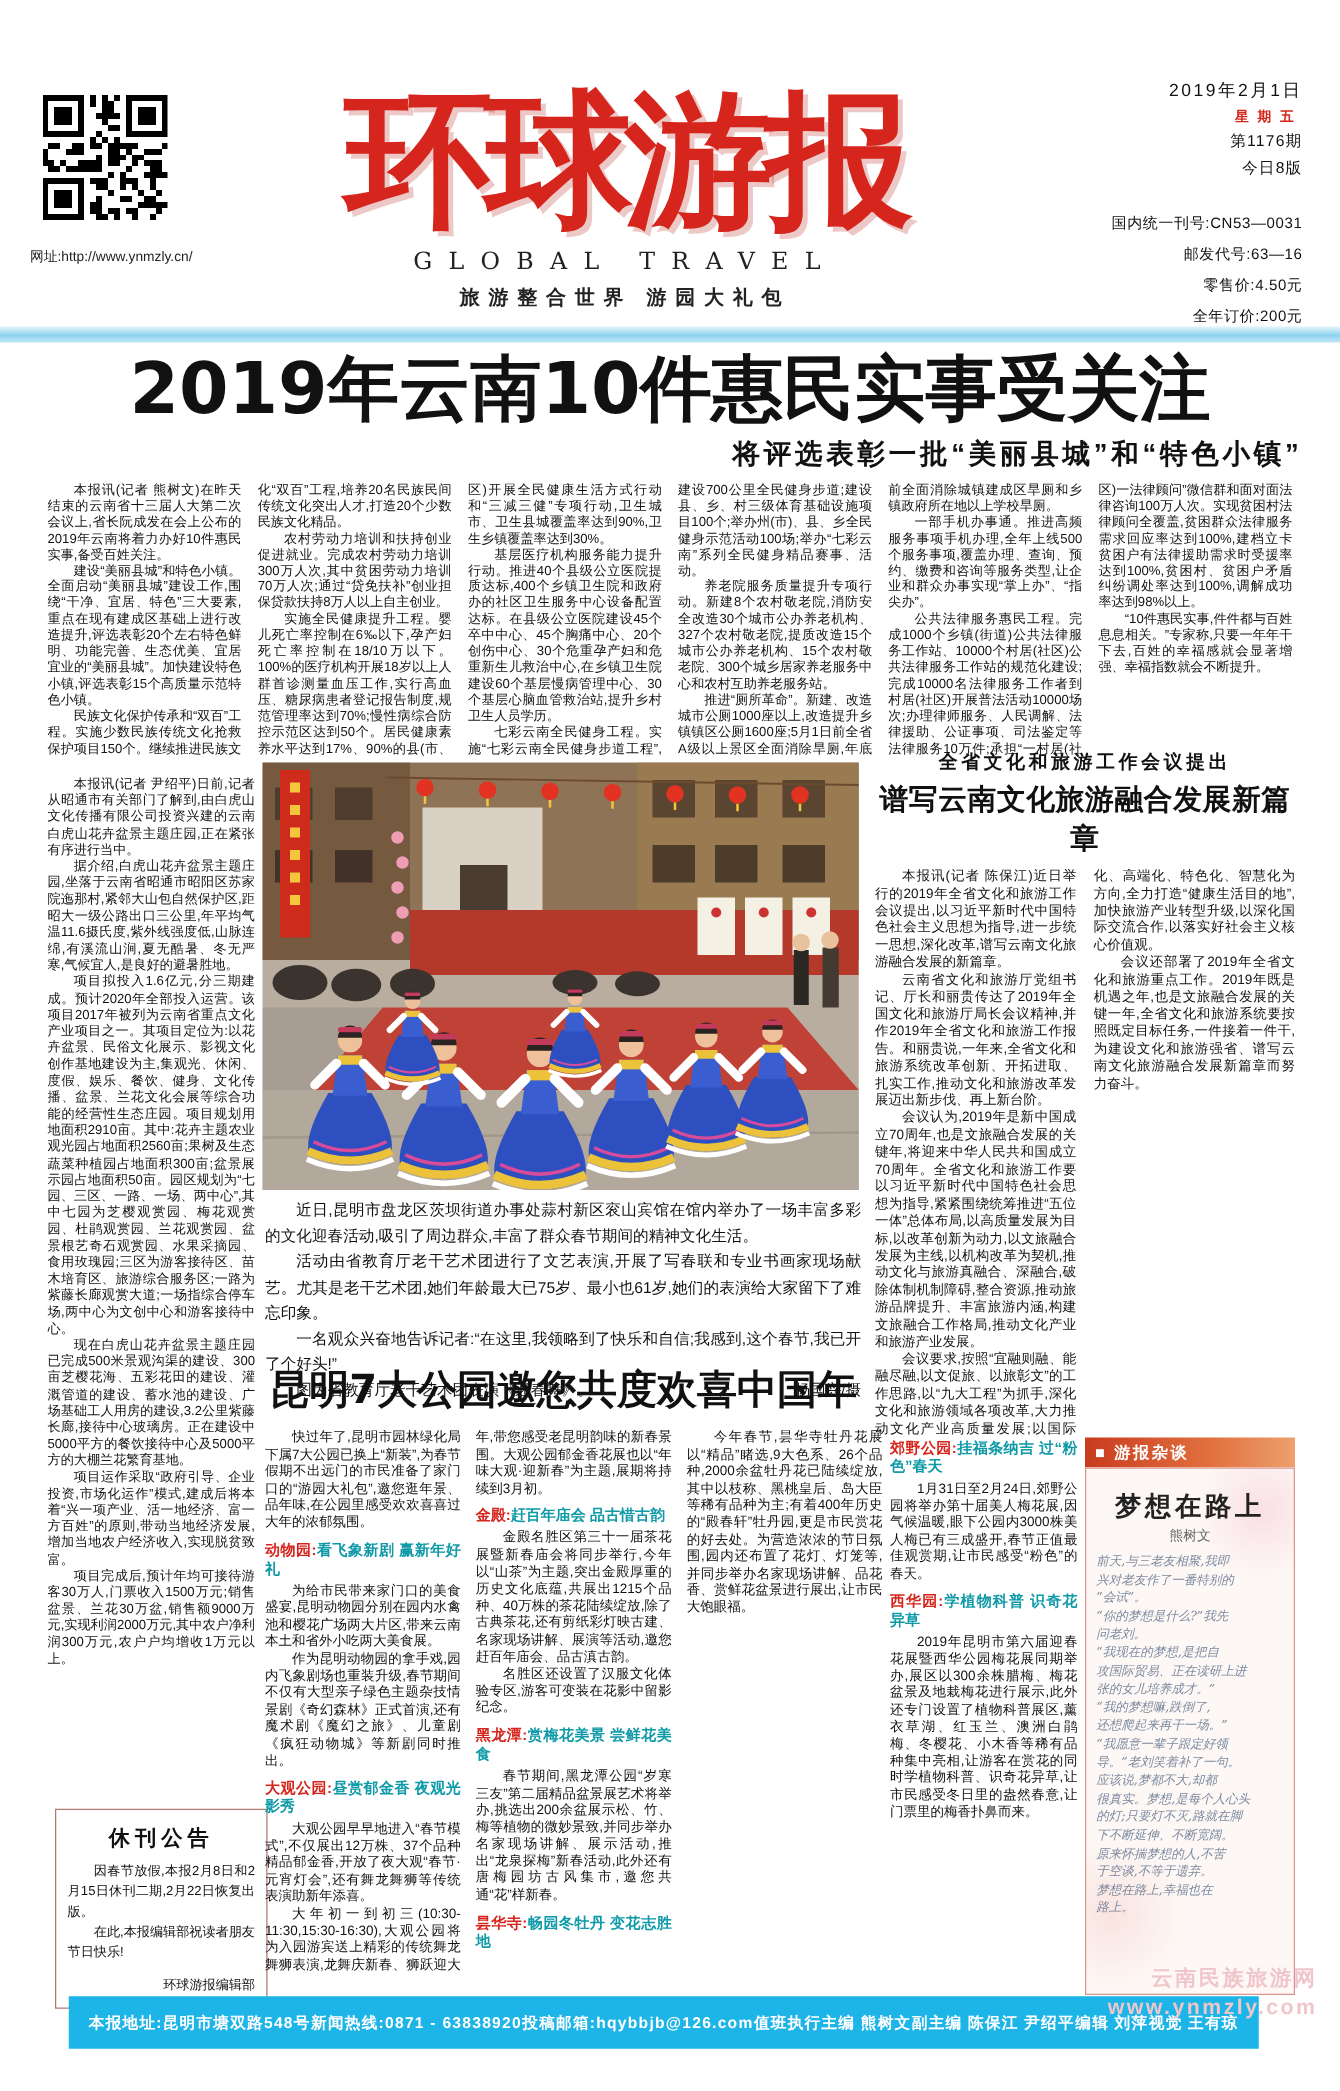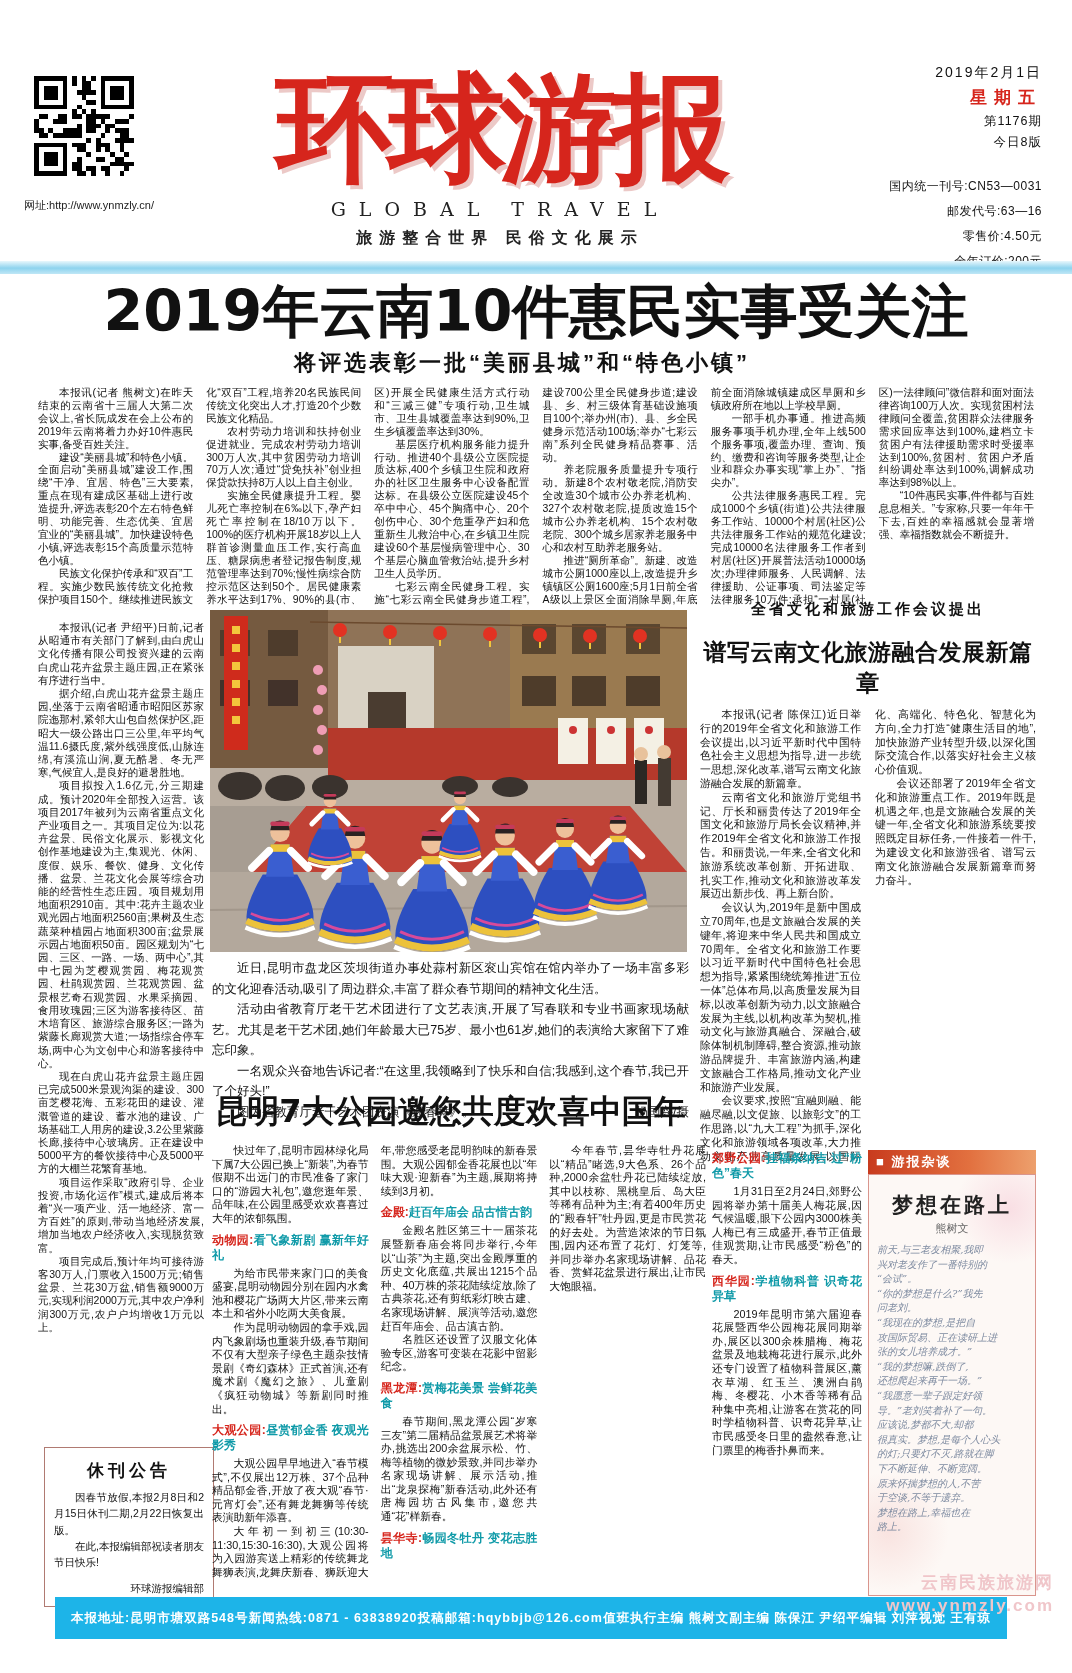--- a/index.html
+++ b/index.html
@@ -11,29 +11,29 @@
   #qr-url{left:14px;top:198px;width:150px;font-size:11px;color:#222;text-align:center;}
   #mast-title{left:235px;top:58px;width:530px;text-align:center;color:#d6251c;
       font-family:"DejaVu Serif",serif;font-weight:bold;font-size:118px;line-height:1.18;
       letter-spacing:-6px;text-shadow:4px 4px 0 rgba(180,40,30,.25);}
   #mast-en{left:235px;top:198px;width:530px;text-align:center;font-family:"DejaVu Serif",serif;
       font-size:19px;letter-spacing:13px;color:#222;}
   #mast-slogan{left:235px;top:228px;width:530px;text-align:center;font-size:16px;font-weight:bold;
       letter-spacing:7px;color:#222;}
   #mast-right{right:30px;top:64px;width:210px;text-align:right;}
   #mast-right .d1{font-size:14px;letter-spacing:2px;}
-  #mast-right .d2{font-size:17px;font-weight:bold;color:#d6251c;letter-spacing:7px;margin:4px 0 2px;}
+  #mast-right .d2{font-size:11px;font-weight:bold;color:#d6251c;letter-spacing:7px;margin:4px 0 2px;}
   #mast-right .d3,#mast-right .d4{font-size:12.5px;line-height:1.7;letter-spacing:1px;}
   #mast-right .grp{margin-top:20px;font-size:12px;line-height:2.1;letter-spacing:.5px;}
   #blue-band{left:0;top:261px;width:1072px;height:13px;
       background:linear-gradient(180deg,#e8f7fc 0%,#8ed3ee 55%,#bfe7f6 100%);}
   
   #headline{left:30px;top:282px;width:1012px;text-align:center;font-size:57px;font-weight:900;
       font-family:"DejaVu Sans",sans-serif;letter-spacing:0;line-height:1.05;}
-  #subhead{left:16px;top:348px;width:1012px;text-align:center;font-size:22px;font-weight:bold;letter-spacing:3px;}
+  #subhead{left:30px;top:348px;width:1012px;text-align:right;font-size:22px;font-weight:bold;letter-spacing:3px;}
   #lead-body{left:38px;top:386px;width:996px;height:222px;column-count:6;column-gap:13px;
       column-fill:auto;font-size:10.5px;line-height:12.9px;text-align:justify;overflow:hidden;}
   .para{margin:0;text-indent:2em;}
   
   #zt{left:38px;top:612px;width:166px;}
   #zt-title{text-align:center;font-size:20px;font-weight:900;line-height:1.4;letter-spacing:1px;}
   #zt-body{margin-top:9px;height:728px;overflow:hidden;font-size:10.5px;line-height:13.2px;text-align:justify;}
   
   #notice{left:44px;top:1447px;width:150px;height:140px;border:1px solid #b07a72;padding:9px 9px;}
   #notice .nt{ text-align:center;font-size:17px;font-weight:bold;letter-spacing:4px;margin:2px 0 7px;}
@@ -52,21 +52,21 @@
       font-size:10.8px;line-height:13.6px;text-align:justify;overflow:hidden;}
   .sec-head{margin:7px 0 4px;text-indent:0;font-size:12px;font-weight:bold;line-height:1.25;}
   .sec-label{color:#d6251c;}
   .sec-title{color:#0f9aa8;}
   
   #suburb{left:712px;top:1144px;width:150px;height:446px;overflow:hidden;
       font-size:10.8px;line-height:13.6px;text-align:justify;}
   
   #culture{left:700px;top:600px;width:336px;}
   #cult-kicker{text-align:center;font-size:15px;letter-spacing:3px;font-weight:bold;}
-  #cult-title{text-align:center;font-size:23px;font-weight:900;letter-spacing:0.5px;margin-top:18px;}
+  #cult-title{text-align:center;font-size:23px;font-weight:900;letter-spacing:0.5px;margin-top:5px;}
   #cult-body{margin-top:9px;height:468px;column-count:2;column-gap:14px;column-fill:auto;
       font-size:10.8px;line-height:13.8px;text-align:justify;overflow:hidden;}
   
   #sidebar{left:868px;top:1150px;width:168px;}
   #sb-header{height:24px;line-height:24px;background:linear-gradient(90deg,#c83b1e,#e2703f 60%,#eda06d);
       color:#fff;font-size:13px;font-weight:bold;padding-left:8px;letter-spacing:2px;}
   #sb-box{border:1px solid #d9958d;height:404px;padding:8px 8px;overflow:hidden;
       background:radial-gradient(circle at 85% 8%,#f9dfe4 0,rgba(249,223,228,0) 55px),
                  radial-gradient(circle at 12% 85%,#f9e3e0 0,rgba(249,227,224,0) 60px),
                  #fdf8f5;}
@@ -214,21 +214,21 @@
         <rect x="16" y="2" width="3" height="3" fill="#000"></rect>
         <rect x="0" y="14" width="7" height="7" fill="#000"></rect>
         <rect x="1" y="15" width="5" height="5" fill="#fff"></rect>
         <rect x="2" y="16" width="3" height="3" fill="#000"></rect>
       </svg>
   </div>
   <div class="abs" id="qr-url">网址:http://www.ynmzly.cn/</div>
 
   <div class="abs" id="mast-title">环球游报</div>
   <div class="abs" id="mast-en">GLOBAL TRAVEL</div>
-  <div class="abs" id="mast-slogan">旅游整合世界 民俗文化展示</div>
+  <div class="abs" id="mast-slogan">旅游整合世界 游园大礼包</div>
 
   <div class="abs" id="mast-right">
     <div class="d1">2019年2月1日</div>
     <div class="d2">星期五</div>
     <div class="d3">第1176期</div>
     <div class="d4">今日8版</div>
     <div class="grp">
       <div>国内统一刊号:CN53—0031</div>
       <div>邮发代号:63—16</div>
       <div>零售价:4.50元</div>

